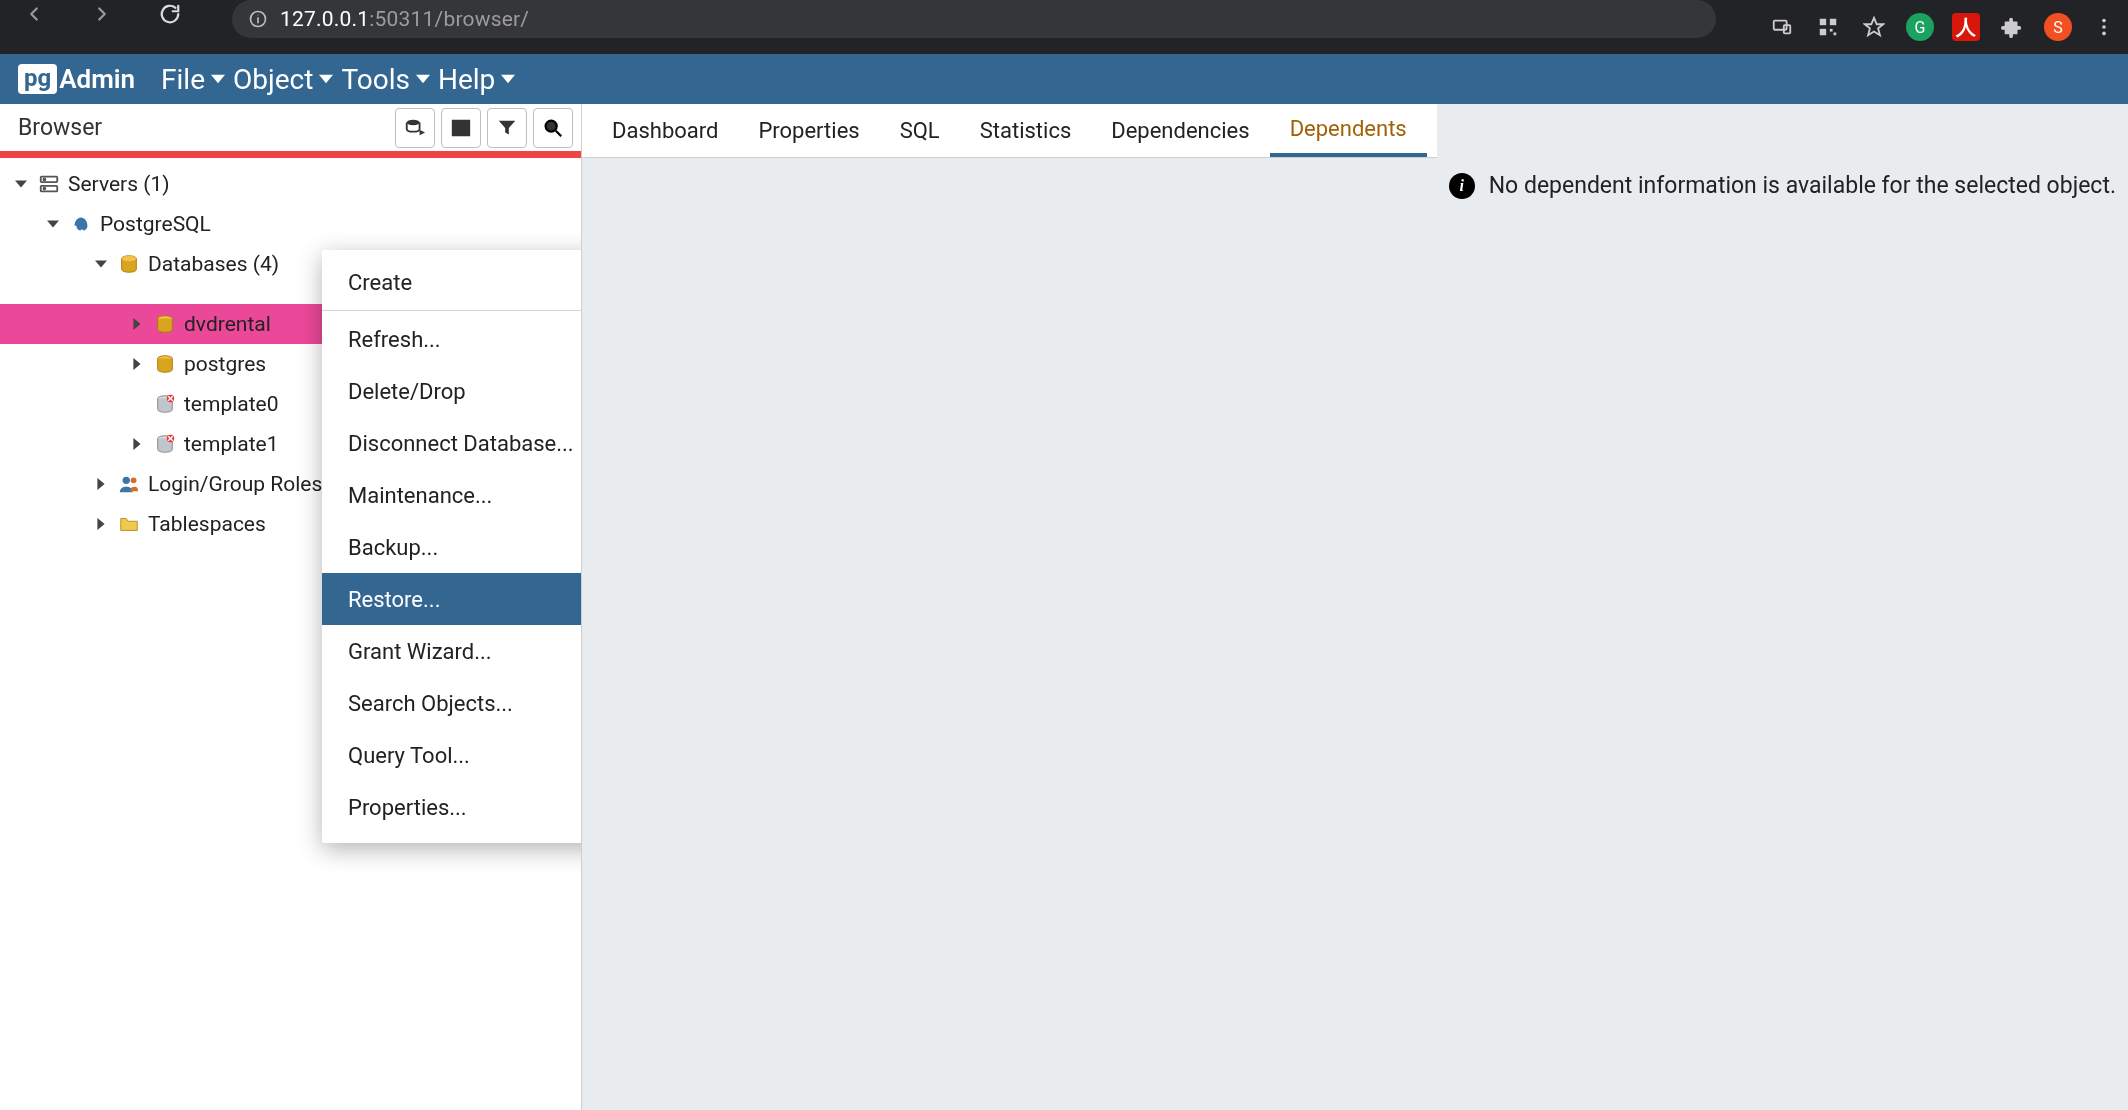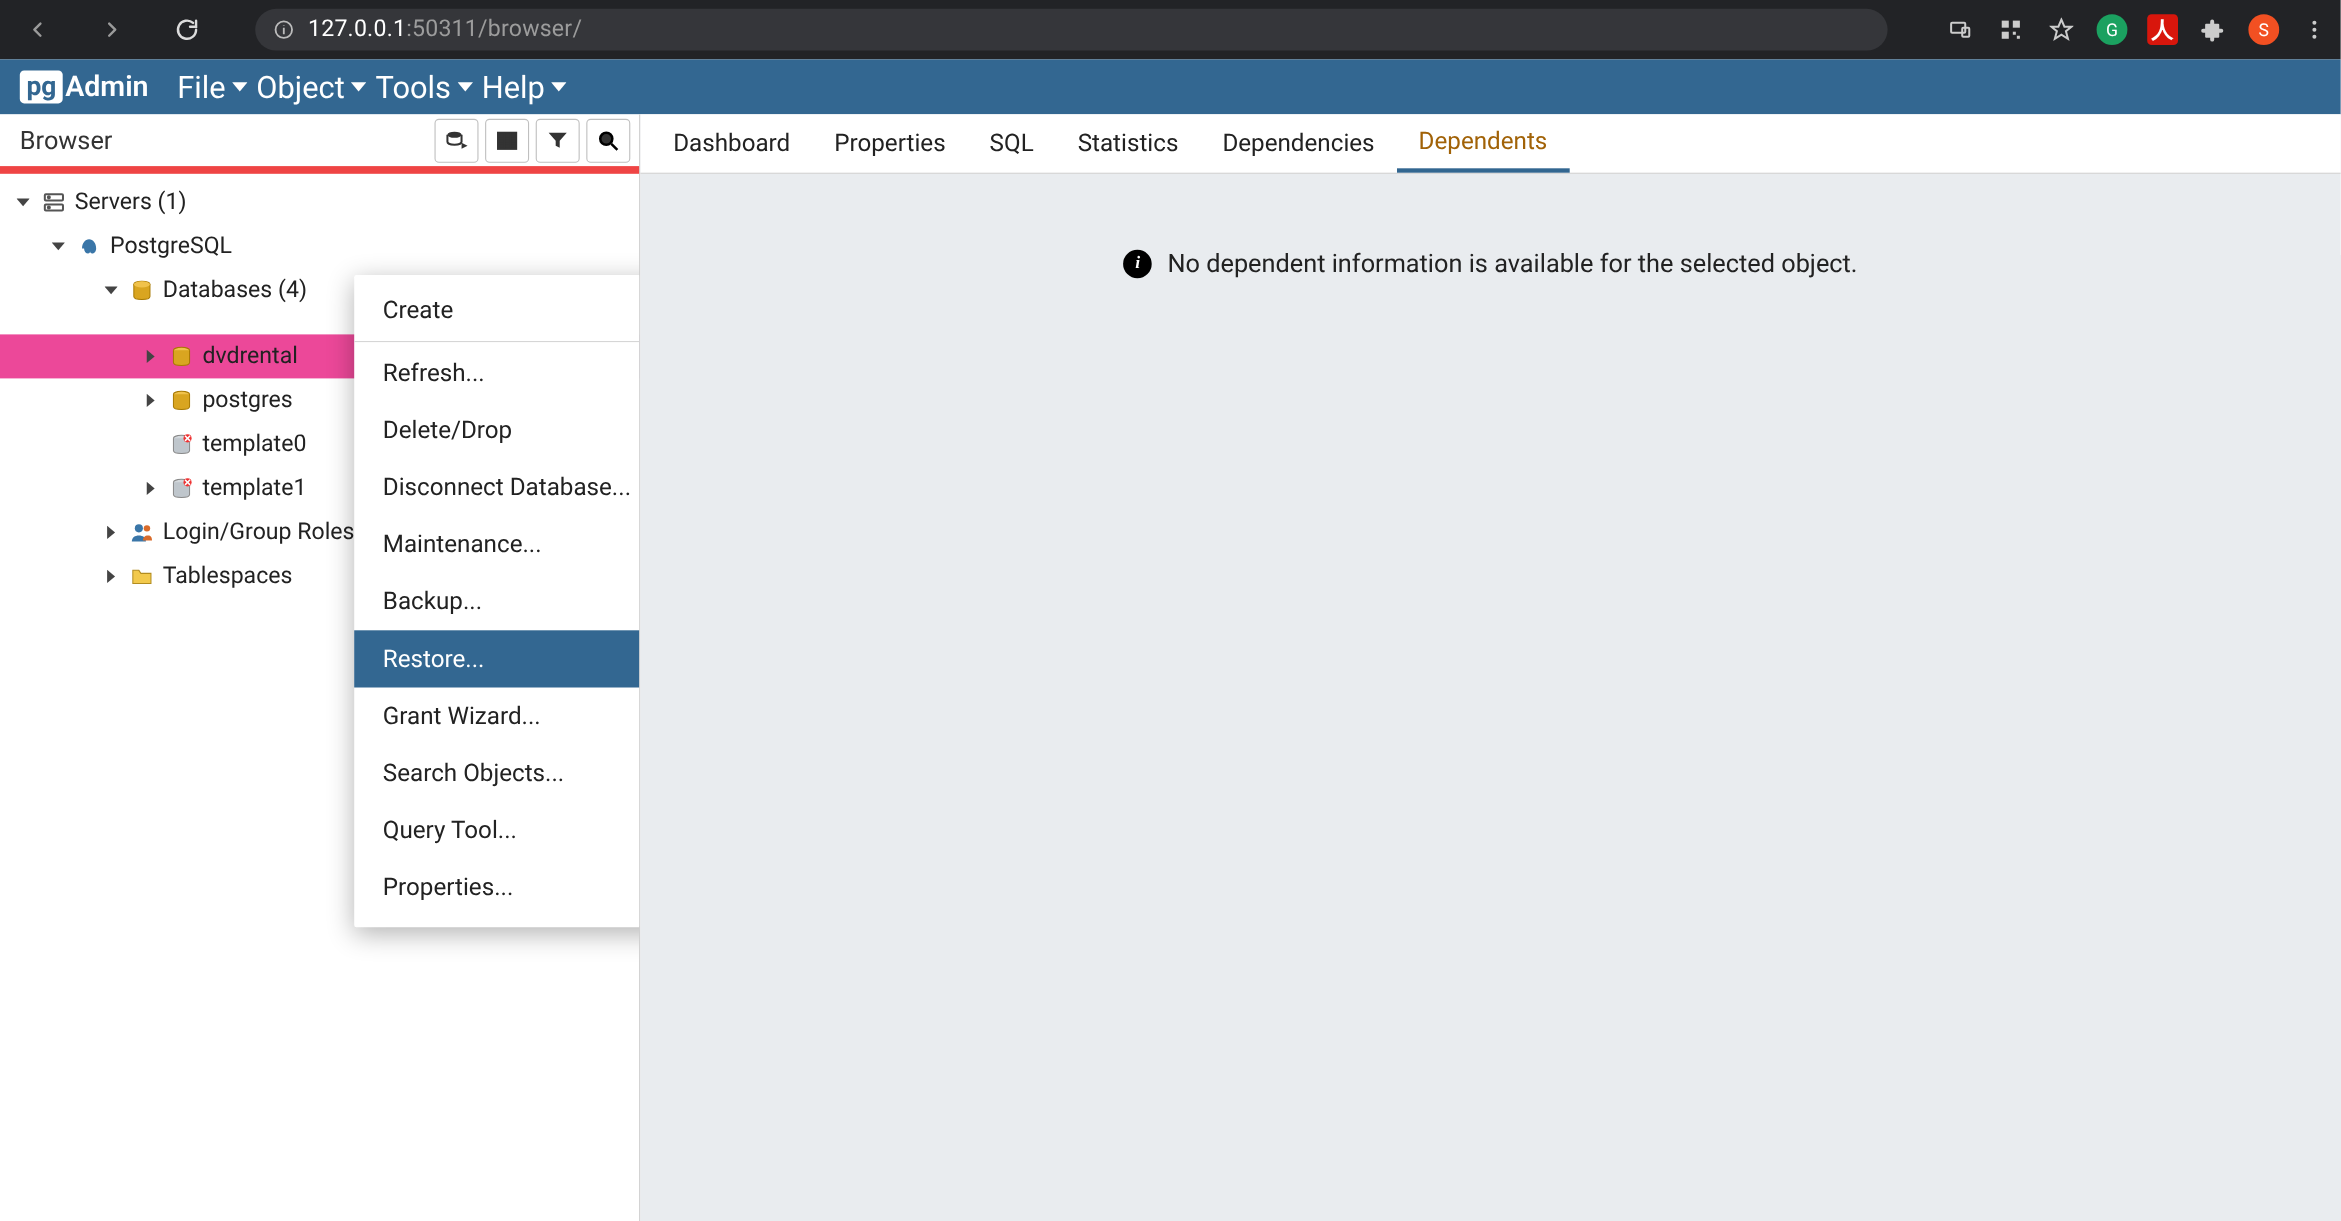--- a/index.html
+++ b/index.html
@@ -1,20 +1,20 @@
 <!DOCTYPE html>
 <html><head>
 <meta charset="utf-8">
 <style>
   * { box-sizing: border-box; margin: 0; padding: 0; }
   html, body { width: 100%; height: 100%; font-family: -apple-system, BlinkMacSystemFont, "Segoe UI", Roboto, Helvetica, Arial, sans-serif; font-size: 20px; color: #222; }
   body { display: flex; flex-direction: column; background: #fff; }
 
   
-  .browser-chrome { background: #222326; height: 54px; display: flex; align-items: center; padding: 0 10px 0 20px; color: #ddd; gap: 40px; }
+  .browser-chrome { background: #222326; height: 54px; display: flex; padding: 0 10px 0 20px; color: #ddd; gap: 40px; }
   .chrome-btn { width: 28px; height: 28px; display:flex; align-items:center; justify-content:center; color:#aaa; }
   .chrome-btn svg { width: 22px; height: 22px; }
   .addr-bar { flex: 1; display:flex; align-items:center; height: 38px; background:#35363a; border-radius: 19px; padding: 0 16px; color:#ccc; gap:12px; margin-left:8px;}
   .addr-text { font-size: 21px; letter-spacing: 0.2px; }
   .addr-text .host { color:#fff; }
   .addr-text .rest { color:#9c9c9c; }
   .chrome-right { display:flex; align-items:center; gap:18px; margin-left:12px;}
   .ext-circle { width:28px; height:28px; border-radius:50%; display:flex; align-items:center; justify-content:center; font-size:16px; color:#fff;}
   .ext-g { background:#1ba160; }
   .ext-p { background:#d8160c; width:28px; height:28px; border-radius:4px;}
@@ -45,21 +45,21 @@
   .tree-row.selected::after { content:""; position:absolute; right:0; top:0; bottom:0; width:5px; background:#2b6daf;}
   .ico { width:22px; height:22px; display:flex; align-items:center; justify-content:center;}
   .ico svg { width:22px; height:22px;}
   .ind-0 { padding-left: 12px;}
   .ind-1 { padding-left: 44px;}
   .ind-2 { padding-left: 92px;}
   .ind-3 { padding-left: 128px;}
   .ind-3b { padding-left: 154px;}
 
   
-  .content { flex:1; display:flex; flex-direction:column; background:#e9ecef;}
+  .content { flex:1; display:flex; flex-direction:row; background:#e9ecef;}
   .tabs-bar { height:54px; background:#fff; border-bottom:1px solid #cfcfcf; display:flex; align-items:stretch; padding:0 10px; gap:0;}
   .tab { padding:0 20px; display:flex; align-items:center; font-size:22px; color:#222; cursor:pointer;}
   .tab.active { color:#a16207; border-bottom:4px solid #326690;}
   .content-body { flex:1; display:flex; align-items:flex-start; justify-content:center; padding-top:68px;}
   .empty-msg { display:flex; align-items:center; gap:14px; font-size:23px; color:#222;}
   .info-circle { width:26px; height:26px; border-radius:50%; background:#000; color:#fff; display:flex; align-items:center; justify-content:center; font-family: Georgia, serif; font-style:italic; font-weight:bold; font-size:16px;}
 
   
   .context-menu { position:absolute; top:92px; left:322px; width:400px; background:#fff; box-shadow:0 6px 24px rgba(0,0,0,0.3); border-radius:2px; padding:6px 0 10px 0; z-index:50;}
   .cm-item { height:52px; display:flex; align-items:center; justify-content:space-between; padding:0 26px; font-size:22px; color:#222; cursor:pointer;}

